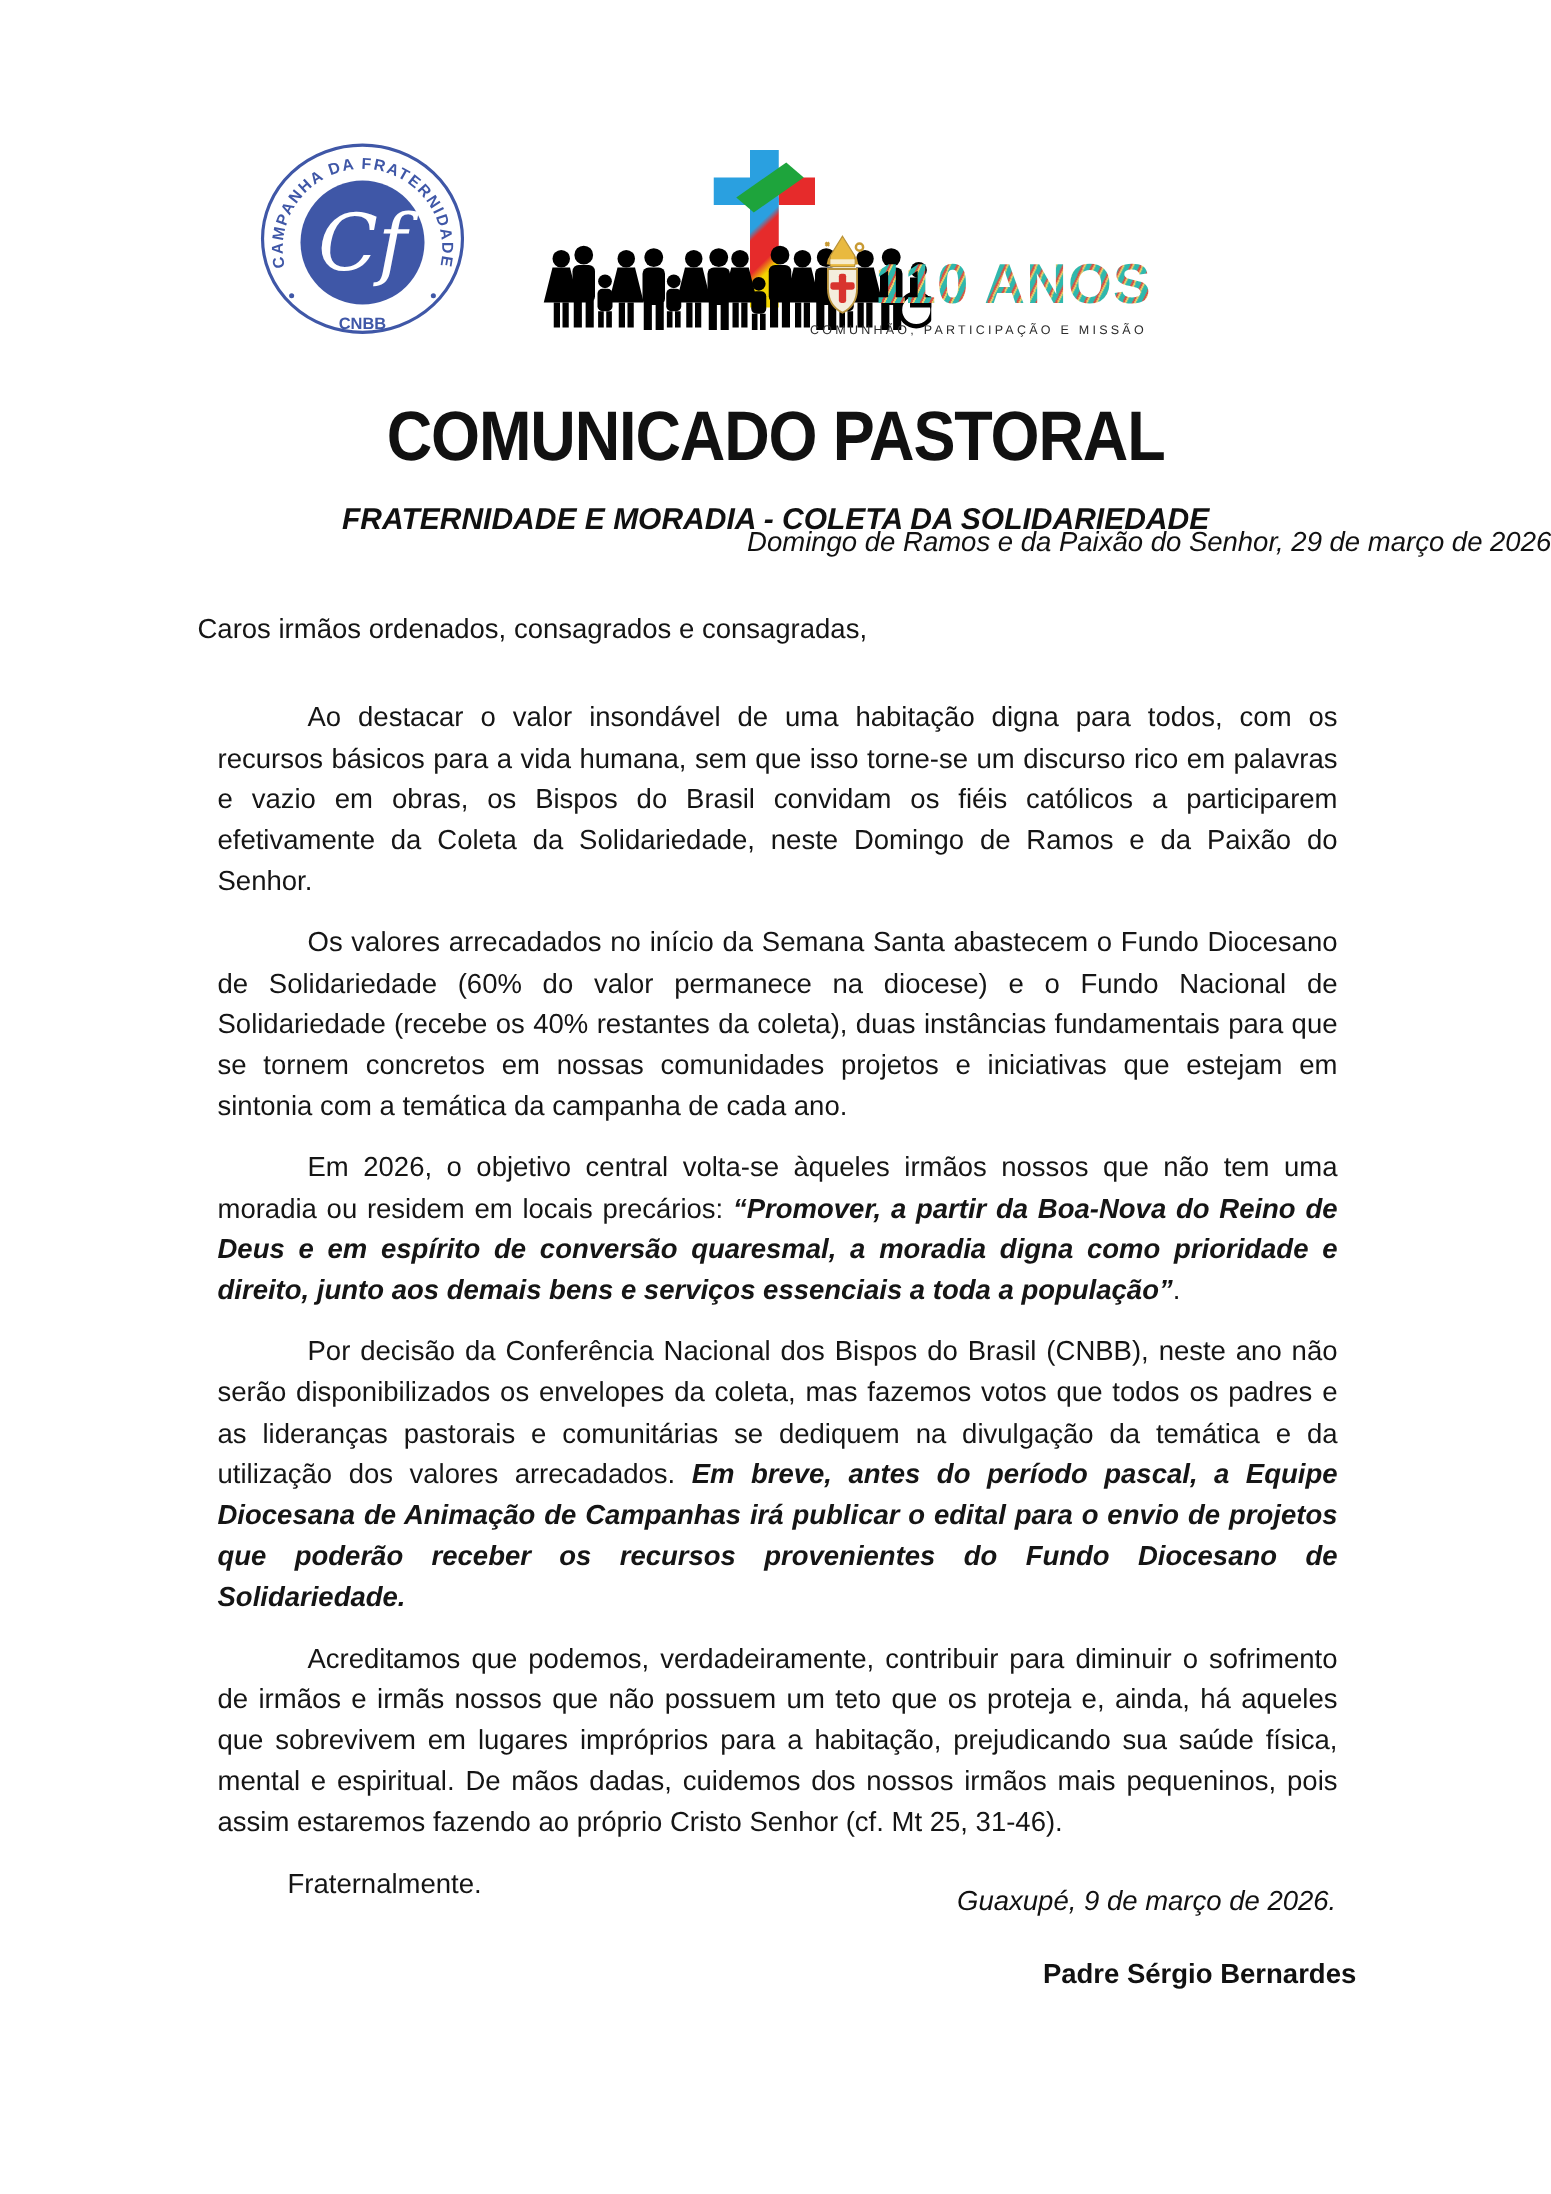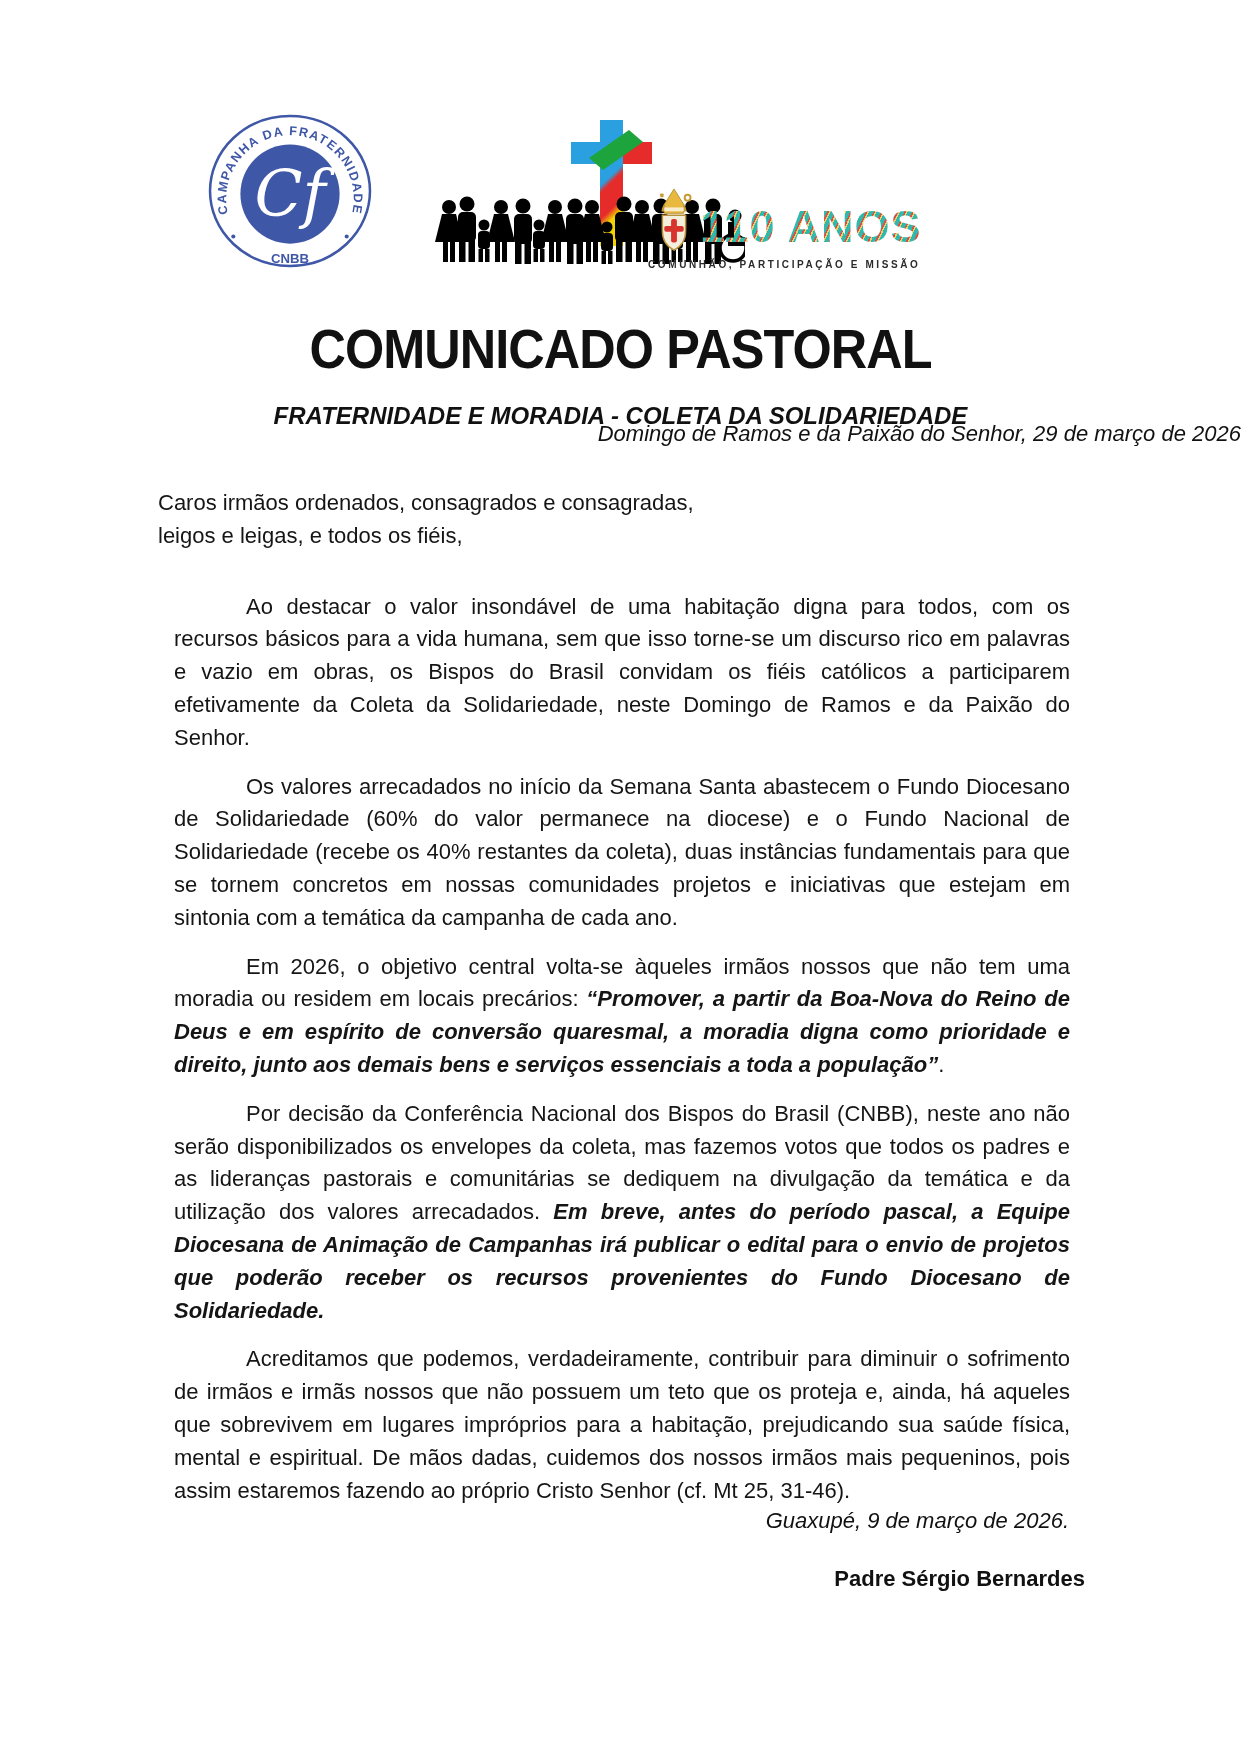--- a/index.html
+++ b/index.html
@@ -21,21 +21,21 @@
   .anos-text{
     font-size:45px;font-weight:bold;letter-spacing:1px;line-height:58px;
     font-family:"Liberation Sans",sans-serif;
     background:repeating-linear-gradient(115deg,#2fb8ad 0 2px,#d85045 2px 3.6px,#ead06a 3.6px 5px,#2fb8ad 5px 7px);
     -webkit-background-clip:text;background-clip:text;
     color:transparent;
     white-space:nowrap;
   }
   .anos-caption{
     margin-top:3px;text-align:left;
-    font-size:10px;font-weight:bold;letter-spacing:2.6px;color:#2b2b2b;
+    font-size:10px;font-weight:normal;letter-spacing:2.6px;color:#2b2b2b;
     white-space:nowrap;
   }
   
   .doc-title{
     position:absolute;top:278px;left:0;width:100%;
     text-align:center;font-size:56px;font-weight:bold;letter-spacing:-1px;
     transform:scaleX(.9);transform-origin:center;
     color:#111;white-space:nowrap;
   }
   .doc-subtitle{
@@ -173,33 +173,33 @@
     <div class="anos-caption">COMUNHÃO, PARTICIPAÇÃO E MISSÃO</div>
   </div>
 
   <h1 class="doc-title">COMUNICADO PASTORAL</h1>
   <h2 class="doc-subtitle">FRATERNIDADE E MORADIA - COLETA DA SOLIDARIEDADE</h2>
   <div class="doc-dateline">Domingo de Ramos e da Paixão do Senhor, 29 de março de 2026</div>
 
   <main class="body-text">
     <div class="salutation">
       <p>Caros irmãos ordenados, consagrados e consagradas,</p>
-      <p>leigos e leigas, e todos os fiéis,</p>
     </div>
 
     <p class="para"><span>Ao destacar o valor insondável de uma habitação digna para todos, com os recursos básicos para a vida humana, sem que isso torne-se um discurso rico em palavras e vazio em obras, os Bispos do Brasil convidam os fiéis católicos a participarem efetivamente da Coleta da Solidariedade, neste Domingo de Ramos e da Paixão do Senhor.</span></p>
 
     <p class="para"><span>Os valores arrecadados no início da Semana Santa abastecem o Fundo Diocesano de Solidariedade (60% do valor permanece na diocese) e o Fundo Nacional de Solidariedade (recebe os 40% restantes da coleta), duas instâncias fundamentais para que se tornem concretos em nossas comunidades projetos e iniciativas que estejam em sintonia com a temática da campanha de cada ano.</span></p>
 
     <p class="para"><span>Em 2026, o objetivo central volta-se àqueles irmãos nossos que não tem uma moradia ou residem em locais precários: </span><span class="bi">“Promover, a partir da Boa-Nova do Reino de Deus e em espírito de conversão quaresmal, a moradia digna como prioridade e direito, junto aos demais bens e serviços essenciais a toda a população”</span><span>.</span></p>
 
     <p class="para"><span>Por decisão da Conferência Nacional dos Bispos do Brasil (CNBB), neste ano não serão disponibilizados os envelopes da coleta, mas fazemos votos que todos os padres e as lideranças pastorais e comunitárias se dediquem na divulgação da temática e da utilização dos valores arrecadados. </span><span class="bi">Em breve, antes do período pascal, a Equipe Diocesana de Animação de Campanhas irá publicar o edital para o envio de projetos que poderão receber os recursos provenientes do Fundo Diocesano de Solidariedade.</span></p>
 
     <p class="para"><span>Acreditamos que podemos, verdadeiramente, contribuir para diminuir o sofrimento de irmãos e irmãs nossos que não possuem um teto que os proteja e, ainda, há aqueles que sobrevivem em lugares impróprios para a habitação, prejudicando sua saúde física, mental e espiritual. De mãos dadas, cuidemos dos nossos irmãos mais pequeninos, pois assim estaremos fazendo ao próprio Cristo Senhor (cf. Mt 25, 31-46).</span></p>
 
+    <p class="fraternal">Fraternalmente.</p>
   </main>
 
   <div class="closing">
     <p class="place-date">Guaxupé, 9 de março de 2026.</p>
     <div class="sig-block">
       <p class="sig-name">Padre Sérgio Bernardes</p>
     </div>
   </div>
 
 </div>

